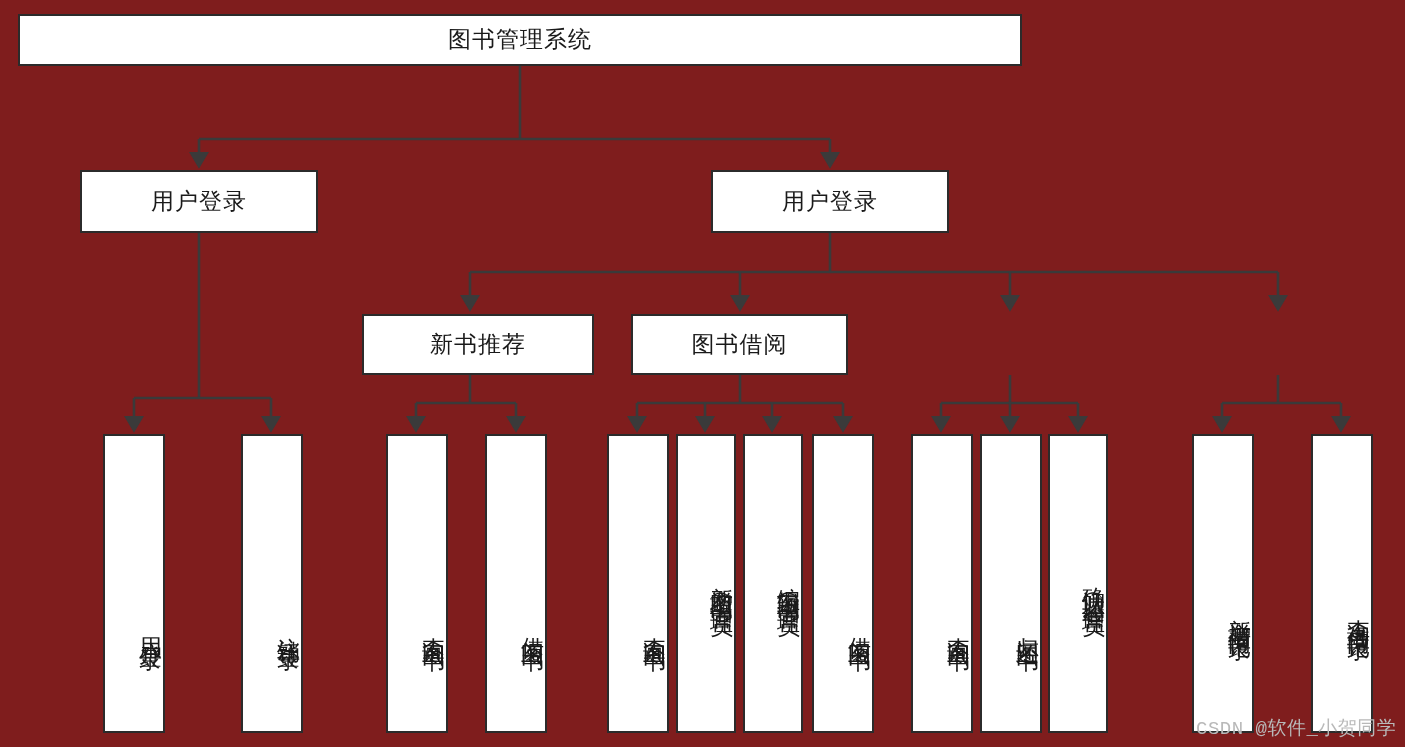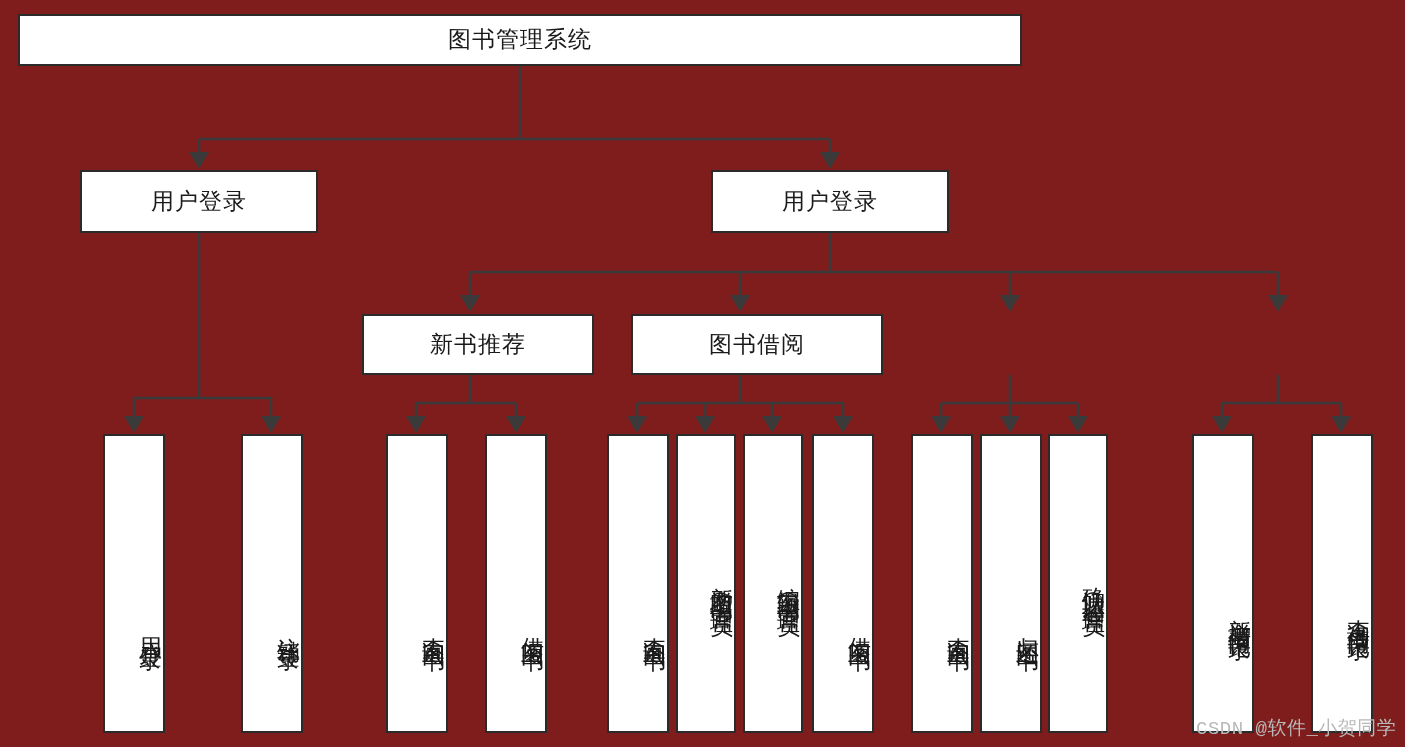--- a/index.html
+++ b/index.html
@@ -131,21 +131,21 @@
   <div class="node node-h" style="left:80px; top:170px; width:238px; height:63px;">
     <span>用户登录</span>
   </div>
   <div class="node node-h" style="left:711px; top:170px; width:238px; height:63px;">
     <span>用户登录</span>
   </div>
 
   <div class="node node-h" style="left:362px; top:314px; width:232px; height:61px;">
     <span>新书推荐</span>
   </div>
-  <div class="node node-h" style="left:631px; top:314px; width:252px; height:61px;">
+  <div class="node node-h" style="left:631px; top:314px; width:217px; height:61px;">
     <span>图书借阅</span>
   </div>
 
   <div class="node node-v leaf-short" style="left:103px; top:434px; width:62px; height:299px;">
     <span>用户登录</span>
   </div>
   <div class="node node-v leaf-short" style="left:241px; top:434px; width:62px; height:299px;">
     <span>注销登录</span>
   </div>
 

